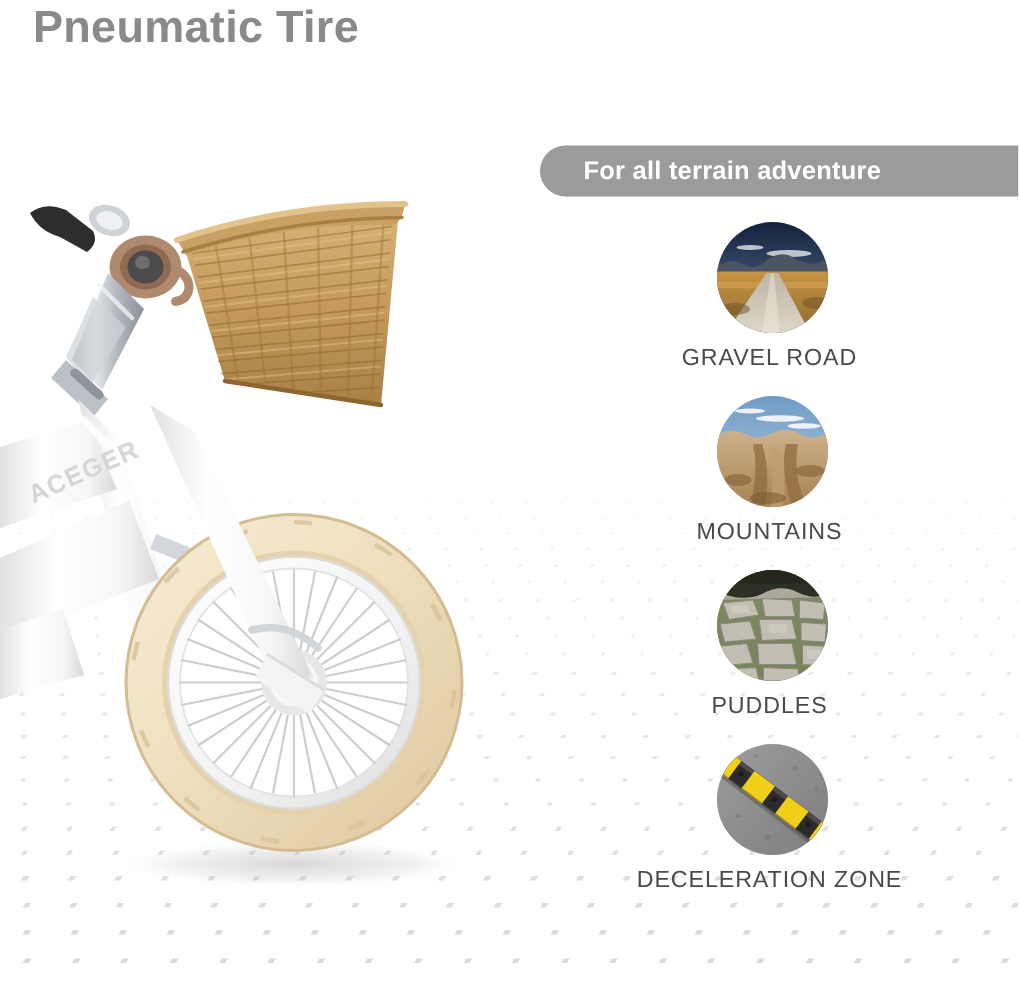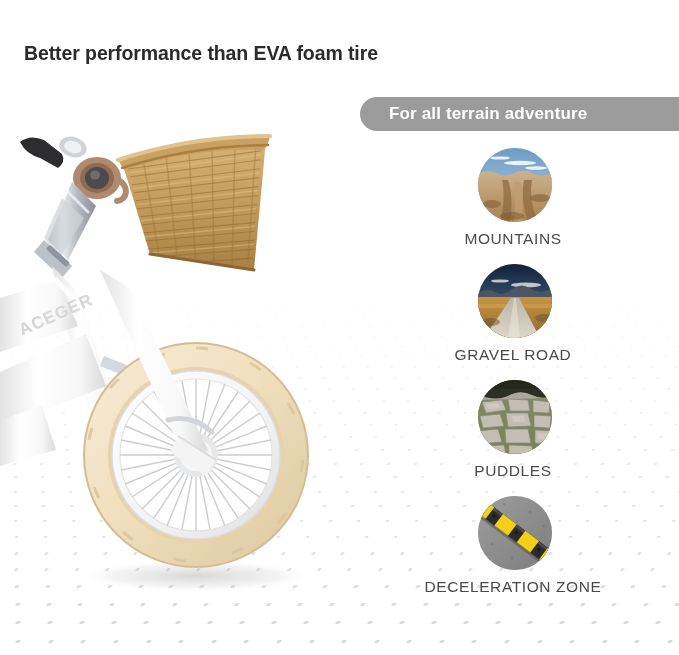--- a/index.html
+++ b/index.html
@@ -354,64 +354,27 @@
         <path d="M178 316 L216 340 L206 356 L170 332 Z" fill="#f4f4f4"></path>
         <path d="M178 316 L216 340" stroke="#dddddd" stroke-width="2"></path>
 
         <path d="M168 300 q24 -6 44 12" fill="none" stroke="#d2d5d9" stroke-width="5" stroke-linecap="round"></path>
       </g>
     </svg>
   </div>
 
   <div class="frame-word">ACEGER</div>
 
-  <div class="subheadline">Better performance than EVA foam tire</div>
+  <div class="headline">Pneumatic Tire</div>
 
   <div class="pill">
     <span class="pill-label">For all terrain adventure</span>
   </div>
 
   <div class="terrain-list">
-
-    <div class="terrain-item">
-      <div class="terrain-thumb">
-        <svg viewBox="0 0 74 74" xmlns="http://www.w3.org/2000/svg">
-          <defs>
-            <linearGradient id="skyM" x1="0" y1="0" x2="0" y2="1">
-              <stop offset="0%" stop-color="#6e9cc6"></stop>
-                <stop offset="100%" stop-color="#b9cfe0"></stop>
-            </linearGradient>
-            <linearGradient id="gndM" x1="0" y1="0" x2="0" y2="1">
-              <stop offset="0%" stop-color="#cdb28e"></stop>
-                <stop offset="100%" stop-color="#a8814f"></stop>
-            </linearGradient>
-          </defs>
-          <rect width="74" height="74" fill="url(#skyM)"></rect>
-          <path d="M0 26 q10 -5 18 -1 q10 5 18 0 q12 -5 20 1 q10 4 18 -2 L74 74 L0 74 Z" fill="url(#gndM)"></path>
-          <g fill="#ffffff" opacity="0.85">
-            <ellipse cx="42" cy="15" rx="16" ry="2.2"></ellipse>
-            <ellipse cx="22" cy="10" rx="10" ry="1.6"></ellipse>
-            <ellipse cx="58" cy="20" rx="11" ry="1.8"></ellipse>
-          </g>
-          <g fill="#8f6b41" opacity="0.75">
-            <path d="M30 32 q6 18 2 42 l-10 0 q6 -24 2 -42 Z"></path>
-            <path d="M46 32 q-4 18 4 42 l10 0 q-10 -22 -6 -42 Z"></path>
-          </g>
-          <g fill="#bf9d72" opacity="0.8">
-            <path d="M36 34 q2 20 0 40 l8 0 q2 -22 -2 -40 Z"></path>
-          </g>
-          <g fill="#7d5c35" opacity="0.55">
-            <ellipse cx="14" cy="56" rx="9" ry="4"></ellipse>
-            <ellipse cx="62" cy="50" rx="10" ry="4"></ellipse>
-            <ellipse cx="34" cy="68" rx="12" ry="4"></ellipse>
-          </g>
-        </svg>
-      </div>
-      <div class="terrain-label">MOUNTAINS</div>
-    </div>
 
     <div class="terrain-item">
       <div class="terrain-thumb">
         <svg viewBox="0 0 74 74" xmlns="http://www.w3.org/2000/svg">
           <defs>
             <linearGradient id="skyG" x1="0" y1="0" x2="0" y2="1">
               <stop offset="0%" stop-color="#13213a"></stop>
                 <stop offset="100%" stop-color="#5d7ea0"></stop>
             </linearGradient>
             <linearGradient id="fldG" x1="0" y1="0" x2="0" y2="1">
@@ -433,20 +396,57 @@
           <path d="M0 40 L74 40 L74 44 L0 44 Z" fill="#d2a050" opacity="0.6"></path>
           <path d="M33 34 L41 34 L62 74 L6 74 Z" fill="url(#rdG)"></path>
           <path d="M36 34 L38 34 L42 74 L30 74 Z" fill="#efe9dc" opacity="0.5"></path>
           <g fill="#6b5227" opacity="0.5">
             <ellipse cx="12" cy="58" rx="10" ry="4"></ellipse>
             <ellipse cx="66" cy="54" rx="9" ry="4"></ellipse>
           </g>
         </svg>
       </div>
       <div class="terrain-label">GRAVEL ROAD</div>
+    </div>
+
+    <div class="terrain-item">
+      <div class="terrain-thumb">
+        <svg viewBox="0 0 74 74" xmlns="http://www.w3.org/2000/svg">
+          <defs>
+            <linearGradient id="skyM" x1="0" y1="0" x2="0" y2="1">
+              <stop offset="0%" stop-color="#6e9cc6"></stop>
+                <stop offset="100%" stop-color="#b9cfe0"></stop>
+            </linearGradient>
+            <linearGradient id="gndM" x1="0" y1="0" x2="0" y2="1">
+              <stop offset="0%" stop-color="#cdb28e"></stop>
+                <stop offset="100%" stop-color="#a8814f"></stop>
+            </linearGradient>
+          </defs>
+          <rect width="74" height="74" fill="url(#skyM)"></rect>
+          <path d="M0 26 q10 -5 18 -1 q10 5 18 0 q12 -5 20 1 q10 4 18 -2 L74 74 L0 74 Z" fill="url(#gndM)"></path>
+          <g fill="#ffffff" opacity="0.85">
+            <ellipse cx="42" cy="15" rx="16" ry="2.2"></ellipse>
+            <ellipse cx="22" cy="10" rx="10" ry="1.6"></ellipse>
+            <ellipse cx="58" cy="20" rx="11" ry="1.8"></ellipse>
+          </g>
+          <g fill="#8f6b41" opacity="0.75">
+            <path d="M30 32 q6 18 2 42 l-10 0 q6 -24 2 -42 Z"></path>
+            <path d="M46 32 q-4 18 4 42 l10 0 q-10 -22 -6 -42 Z"></path>
+          </g>
+          <g fill="#bf9d72" opacity="0.8">
+            <path d="M36 34 q2 20 0 40 l8 0 q2 -22 -2 -40 Z"></path>
+          </g>
+          <g fill="#7d5c35" opacity="0.55">
+            <ellipse cx="14" cy="56" rx="9" ry="4"></ellipse>
+            <ellipse cx="62" cy="50" rx="10" ry="4"></ellipse>
+            <ellipse cx="34" cy="68" rx="12" ry="4"></ellipse>
+          </g>
+        </svg>
+      </div>
+      <div class="terrain-label">MOUNTAINS</div>
     </div>
 
     <div class="terrain-item">
       <div class="terrain-thumb">
         <svg viewBox="0 0 74 74" xmlns="http://www.w3.org/2000/svg">
           <defs>
             <linearGradient id="stoneG" x1="0" y1="0" x2="0" y2="1">
               <stop offset="0%" stop-color="#b3aea4"></stop>
                 <stop offset="100%" stop-color="#918d85"></stop>
             </linearGradient>

